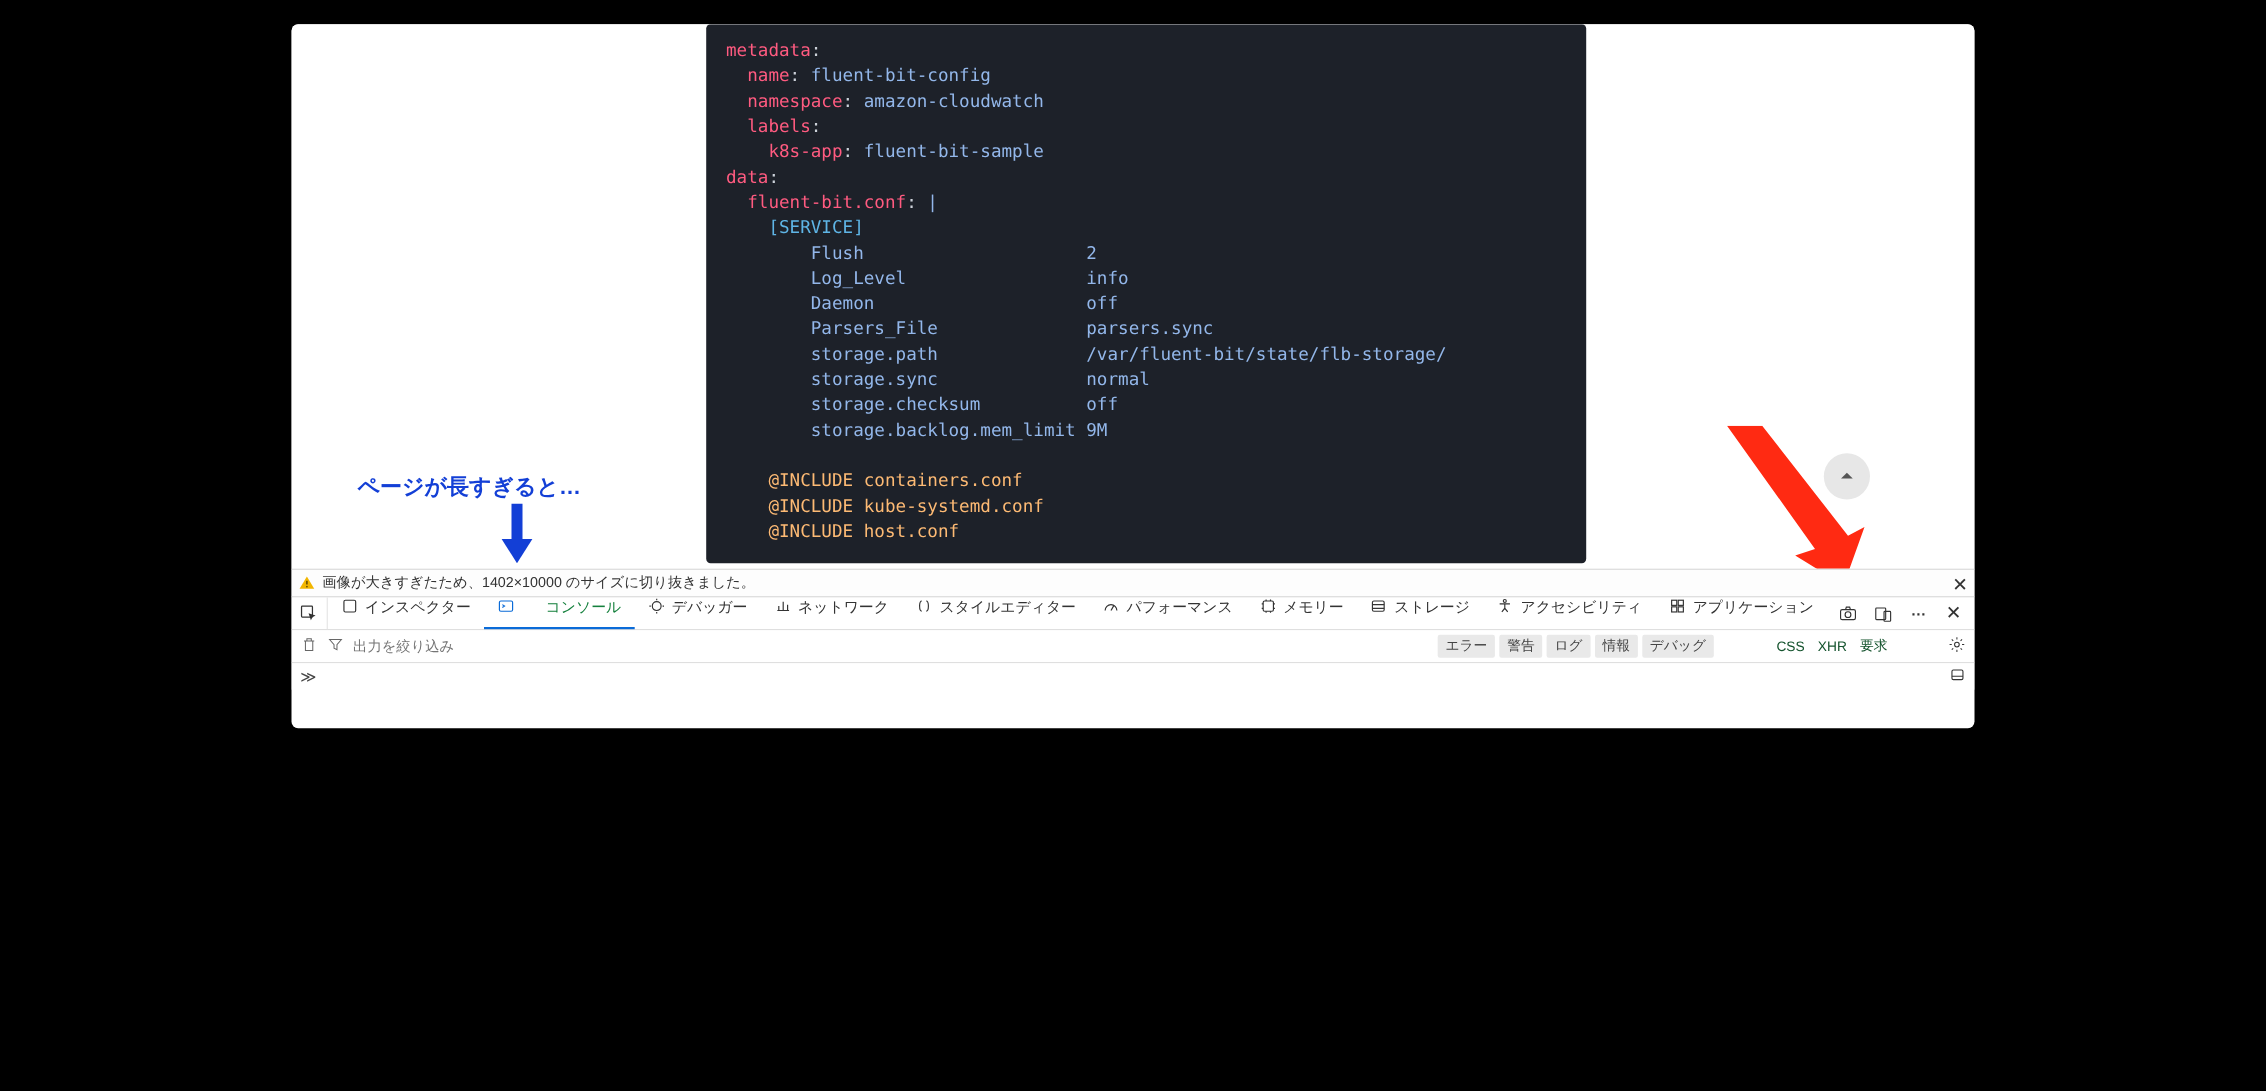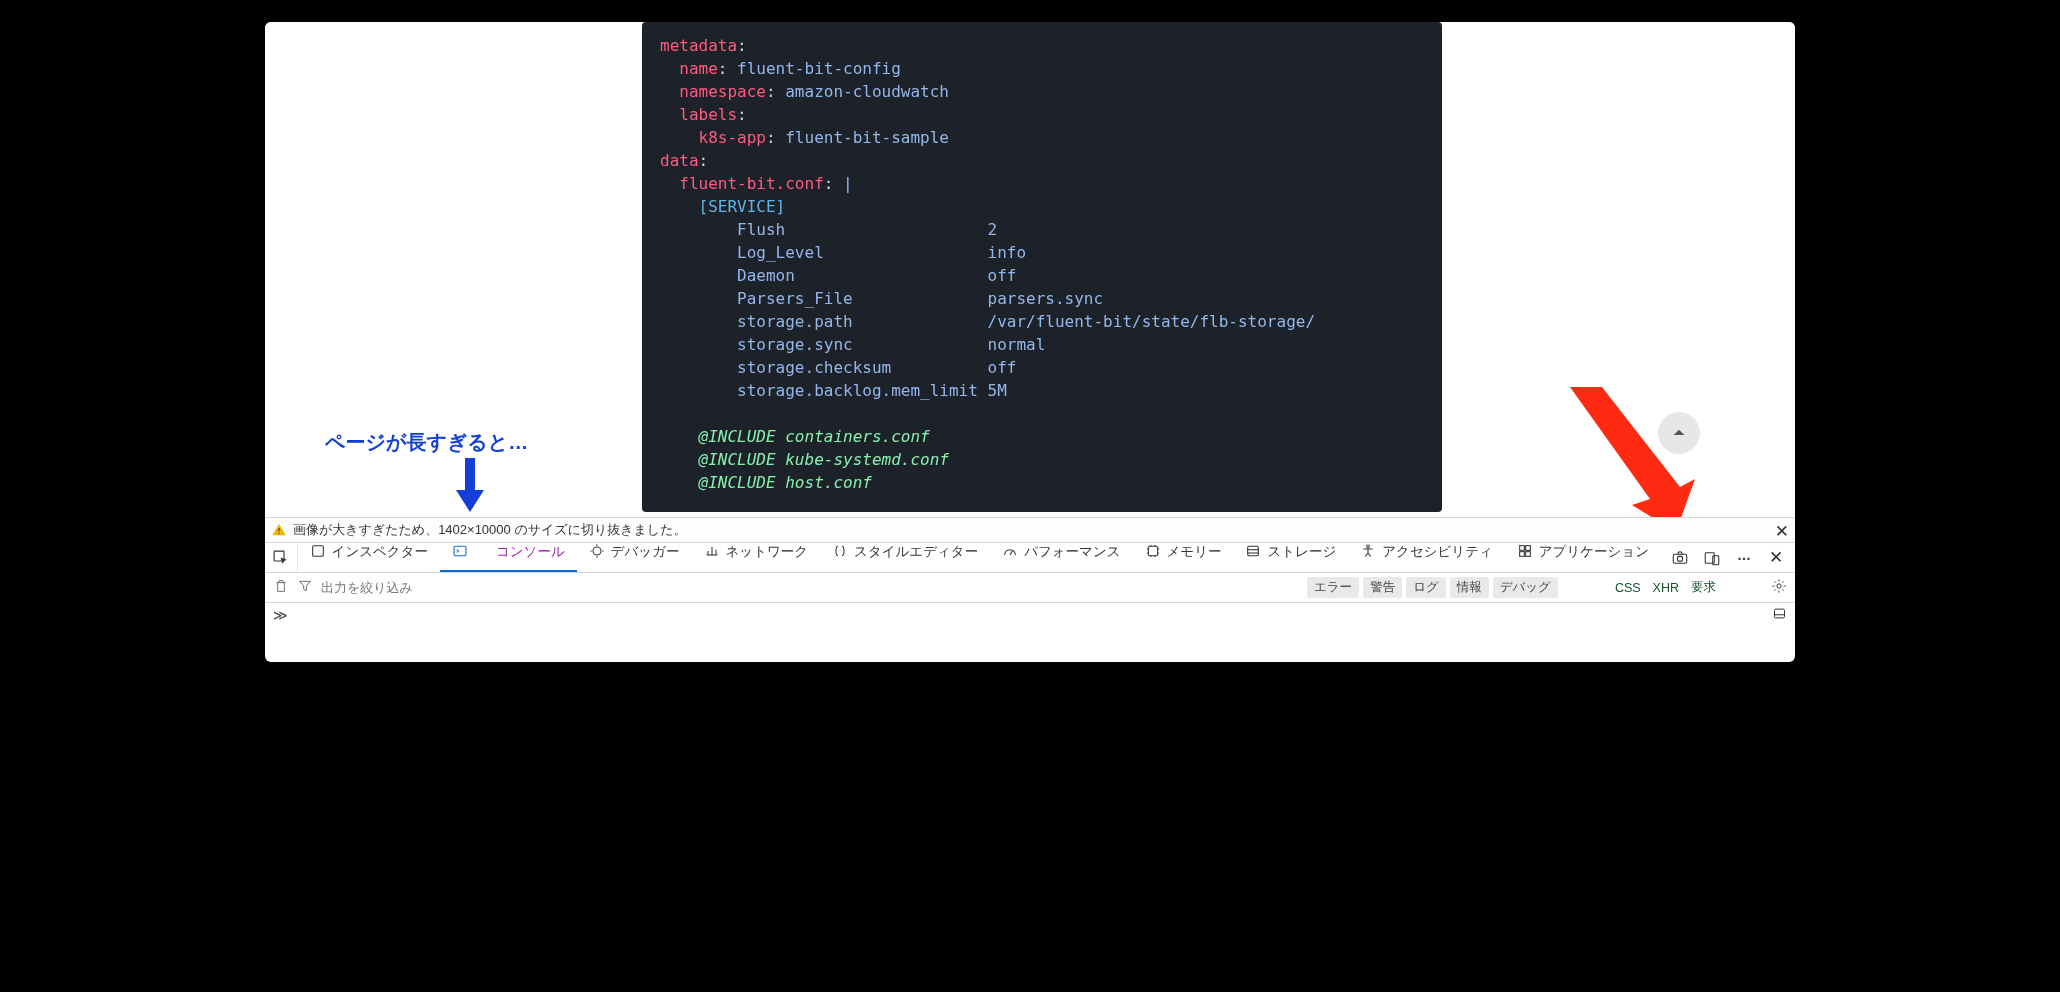--- a/index.html
+++ b/index.html
@@ -47,21 +47,21 @@
     font-family: "SF Mono","Menlo","Consolas",monospace;
     font-size: 16px;
     line-height: 23px;
     white-space: pre;
     overflow: hidden;
   }
   .tok-key  { color: #ff5b80; }
   .tok-val  { color: #93b7ea; }
   .tok-plain{ color: #cdd2da; }
   .tok-brkt { color: #5fb5e6; }
-  .tok-inc  { color: #86efac; font-style: italic; }
+  .tok-inc  { color: #fdba74; }
 
   .scroll-top-btn {
     position: absolute;
     right: 95px;
     top: 390px;
     width: 42px;
     height: 42px;
     border-radius: 50%;
     background: #e7e7e7;
     display: flex;
@@ -139,21 +139,21 @@
     display: flex; align-items:center; justify-content:center;
     border-right: 1px solid #e4e4e4;
   }
   .dt-tab {
     display: flex;
     gap: 6px;
     padding: 0 12px;
     cursor: pointer;
     white-space: nowrap;
   }
-  .dt-tab.active { color: #a21caf; border-bottom: 2px solid #0a6bd8; gap: 28px; }
+  .dt-tab.active { color: #15803d; border-bottom: 2px solid #0a6bd8; gap: 28px; }
   .dt-tab svg { width: 16px; height: 16px; fill: none; stroke: currentColor; stroke-width: 1.6; }
   .dt-tab.active svg { stroke: #0a6bd8; }
   .dt-spacer { flex: 1; }
   .dt-right {
     display: flex; align-items: center; gap: 14px;
     padding: 0 10px;
     color: #333;
   }
   .dt-right .ic { width: 18px; height: 18px; display:flex; align-items:center; justify-content:center; }
   .dt-right .ic svg { width:18px; height:18px; stroke:#333; fill:none; stroke-width:1.4; }
@@ -228,21 +228,21 @@
 <span class="tok-key">data</span><span class="tok-plain">:</span>
   <span class="tok-key">fluent-bit.conf</span><span class="tok-plain">: </span><span class="tok-val">|</span>
     <span class="tok-brkt">[SERVICE]</span>
         <span class="tok-val">Flush                     2</span>
         <span class="tok-val">Log_Level                 info</span>
         <span class="tok-val">Daemon                    off</span>
         <span class="tok-val">Parsers_File              parsers.sync</span>
         <span class="tok-val">storage.path              /var/fluent-bit/state/flb-storage/</span>
         <span class="tok-val">storage.sync              normal</span>
         <span class="tok-val">storage.checksum          off</span>
-        <span class="tok-val">storage.backlog.mem_limit 5M</span>
+        <span class="tok-val">storage.backlog.mem_limit 9M</span>
 <span class="tok-plain"> </span>
     <span class="tok-inc">@INCLUDE containers.conf</span>
     <span class="tok-inc">@INCLUDE kube-systemd.conf</span>
     <span class="tok-inc">@INCLUDE host.conf</span></div>
 
       <div class="scroll-top-btn">
         <svg viewBox="0 0 24 24">
             <path d="M4 15 L12 7 L20 15 Z"></path>
           </svg>
       </div>

